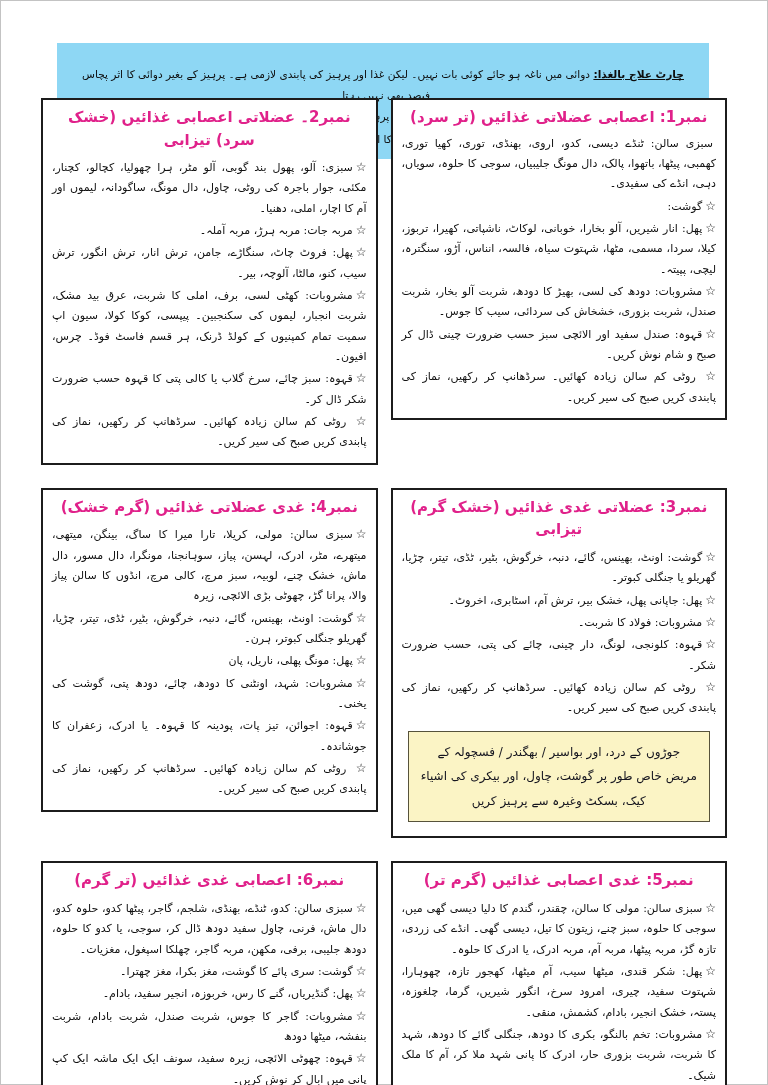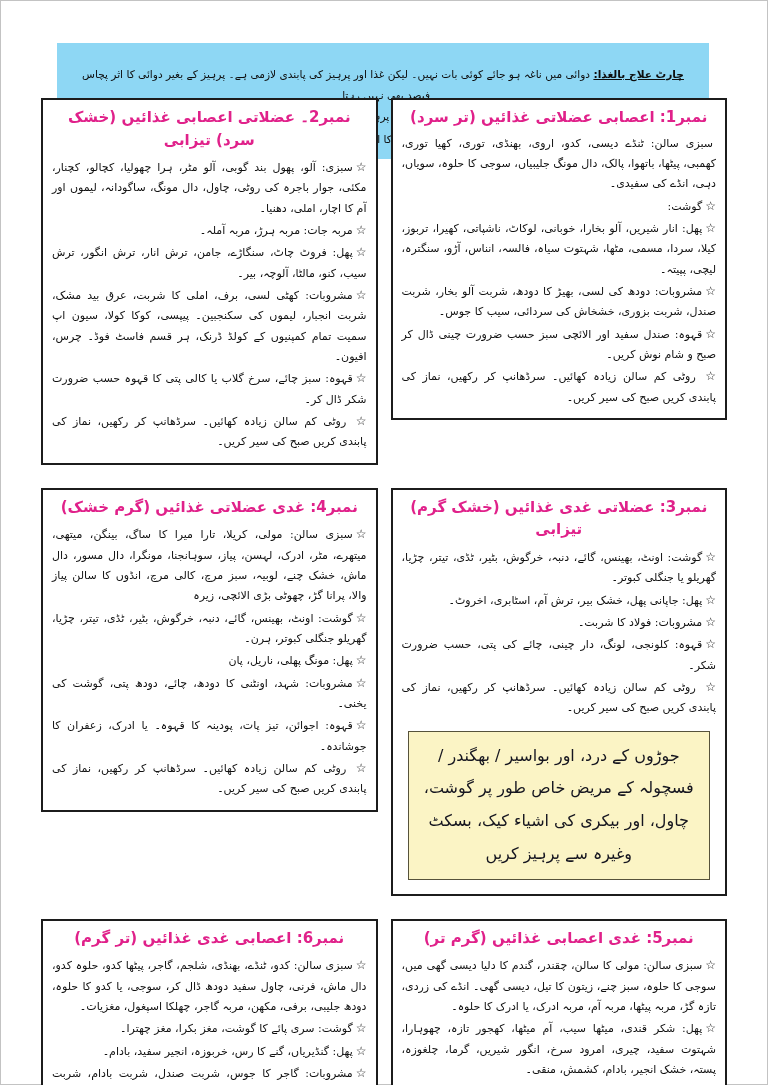--- a/index.html
+++ b/index.html
@@ -37,21 +37,21 @@
   .box-title{
     margin:2px 0 5px;text-align:center;
     color:#e0218a;font-size:15px;font-weight:bold;line-height:1.5;
   }
   .item{ text-align:justify; }
   .item .star{ display:inline-block;margin-left:3px;font-size:12px;color:#222;}
   .item .label{ text-underline-offset:3px;}
   .note{
     background:#fbf4c5;border:1.5px solid #56523b;
     margin:12px 6px 4px;padding:8px 12px;box-sizing:border-box;
-    text-align:center;font-size:16px;line-height:2.05;color:#15151f;
+    text-align:center;font-size:12px;line-height:2.05;color:#15151f;
   }
 </style>
 </head>
 <body>
 
 <div class="page">
 
   <div class="banner">
     <div class="banner-line">
       <span class="u">چارٹ علاج بالغذا:</span>

